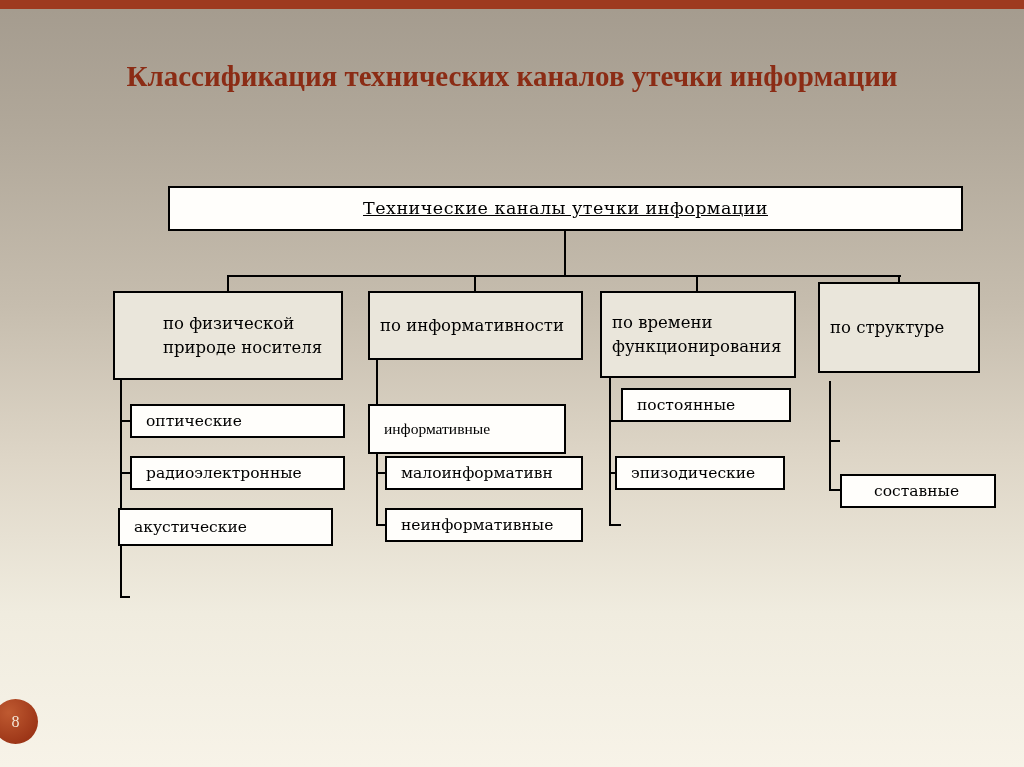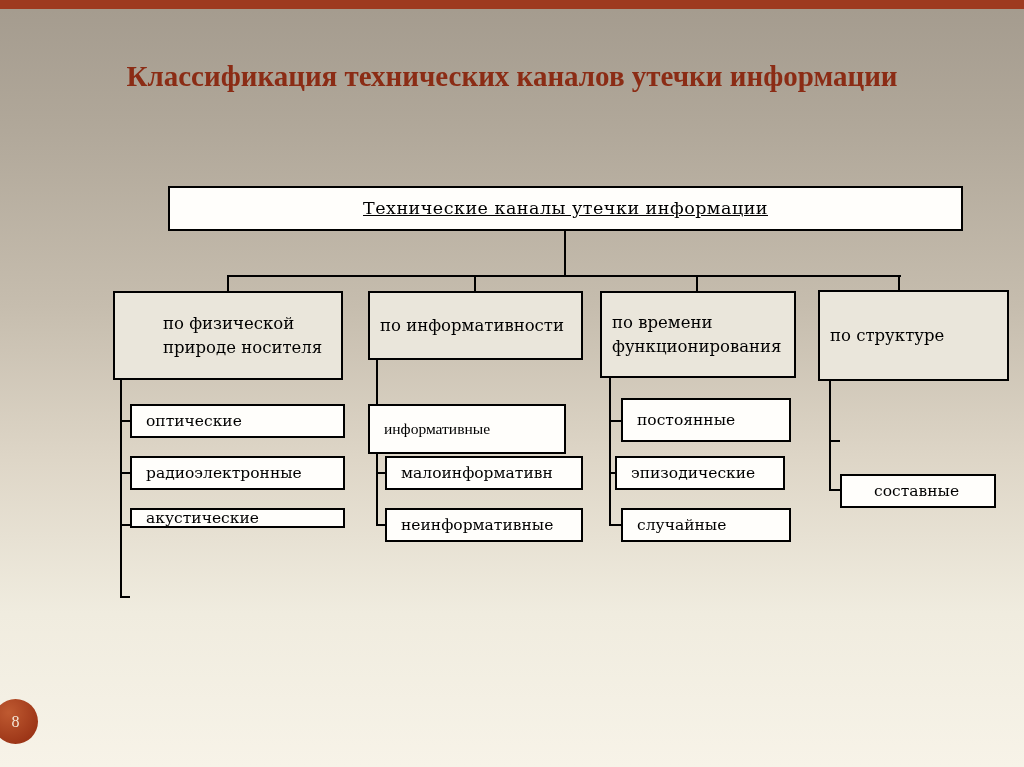--- a/index.html
+++ b/index.html
@@ -55,49 +55,48 @@
   <div class="line" style="left:564px; top:231px; width:2px; height:45px;"></div>
   <div class="line" style="left:227px; top:275px; width:674px; height:2px;"></div>
   <div class="line" style="left:227px; top:275px; width:2px; height:17px;"></div>
   <div class="line" style="left:474px; top:275px; width:2px; height:17px;"></div>
   <div class="line" style="left:696px; top:275px; width:2px; height:17px;"></div>
   <div class="line" style="left:898px; top:275px; width:2px; height:16px;"></div>
 
   <div class="box cat-box" style="left:113px; top:291px; width:230px; height:89px;padding-left:48px;">по физической природе носителя</div>
   <div class="box cat-box" style="left:368px; top:291px; width:215px; height:69px;">по информативности</div>
   <div class="box cat-box" style="left:600px; top:291px; width:196px; height:87px;">по времени функционирования</div>
-  <div class="box cat-box" style="left:818px; top:290px; width:191px; height:91px;">по структуре</div>
+  <div class="box cat-box" style="left:818px; top:282px; width:162px; height:91px;">по структуре</div>
 
   <div class="line" style="left:120px; top:380px; width:2px; height:218px;"></div>
   <div class="line" style="left:120px; top:420px; width:10px; height:2px;"></div>
   <div class="line" style="left:120px; top:472px; width:10px; height:2px;"></div>
   <div class="line" style="left:120px; top:524px; width:10px; height:2px;"></div>
   <div class="line" style="left:120px; top:596px; width:10px; height:2px;"></div>
 
   <div class="box child-box" style="left:130px; top:404px; width:215px; height:34px;">оптические</div>
   <div class="box child-box" style="left:130px; top:456px; width:215px; height:34px;">радиоэлектронные</div>
-  <div class="box child-box" style="left:130px; top:508px; width:215px; height:20px;">акустические</div>
+  <div class="box child-box" style="left:118px; top:508px; width:215px; height:38px;">акустические</div>
 
   <div class="line" style="left:376px; top:360px; width:2px; height:166px;"></div>
   <div class="line" style="left:376px; top:420px; width:9px; height:2px;"></div>
   <div class="line" style="left:376px; top:472px; width:9px; height:2px;"></div>
   <div class="line" style="left:376px; top:524px; width:9px; height:2px;"></div>
 
   <div class="box child-box" style="left:368px; top:404px; width:198px; height:50px;font-family:Liberation Serif, serif;">информативные</div>
   <div class="box child-box" style="left:385px; top:456px; width:198px; height:34px;">малоинформативн</div>
   <div class="box child-box" style="left:385px; top:508px; width:198px; height:34px;">неинформативные</div>
 
   <div class="line" style="left:609px; top:378px; width:2px; height:148px;"></div>
   <div class="line" style="left:609px; top:420px; width:12px; height:2px;"></div>
   <div class="line" style="left:609px; top:472px; width:12px; height:2px;"></div>
   <div class="line" style="left:609px; top:524px; width:12px; height:2px;"></div>
 
-  <div class="box child-box" style="left:621px; top:398px; width:170px; height:44px;">постоянные</div>
+  <div class="box child-box" style="left:621px; top:388px; width:170px; height:34px;">постоянные</div>
   <div class="box child-box" style="left:615px; top:456px; width:170px; height:34px;">эпизодические</div>
-  <div class="box child-box" style="left:621px; top:508px; width:170px; height:34px;">случайные</div>
 
   <div class="line" style="left:829px; top:381px; width:2px; height:110px;"></div>
   <div class="line" style="left:829px; top:440px; width:11px; height:2px;"></div>
   <div class="line" style="left:829px; top:489px; width:11px; height:2px;"></div>
 
   <div class="box child-box" style="left:840px; top:474px; width:156px; height:34px;padding-left:32px;">составные</div>
 
   <div class="page-badge">
     <span>8</span>
   </div>

